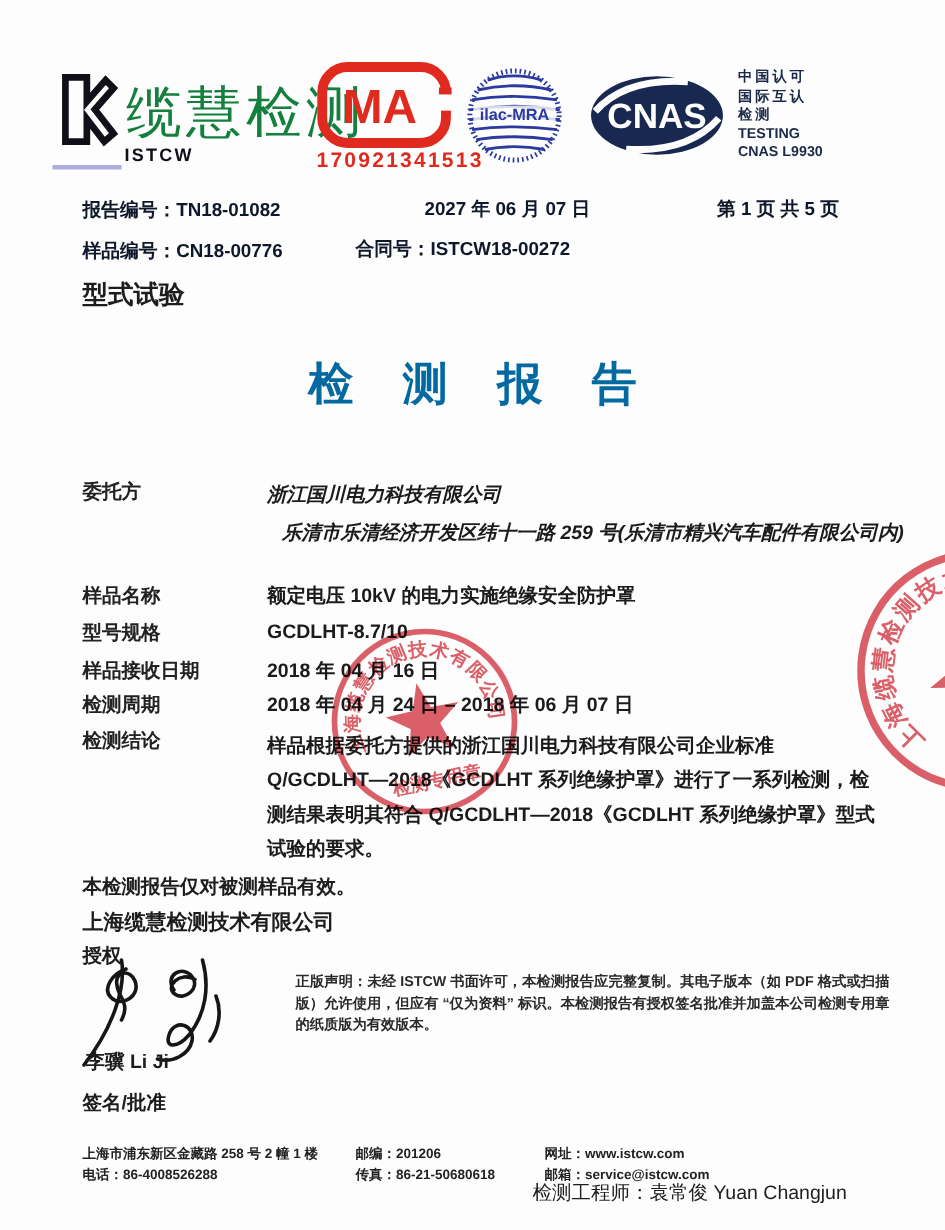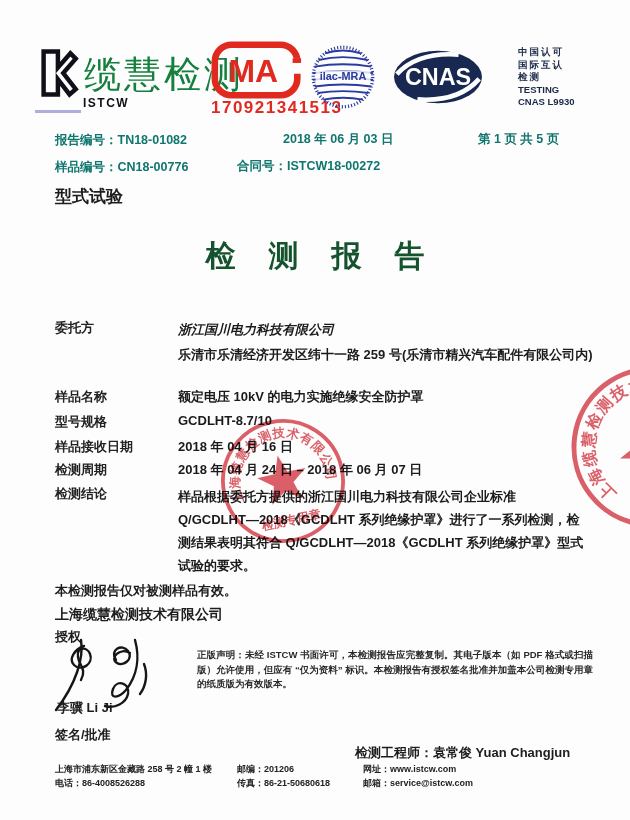--- a/index.html
+++ b/index.html
@@ -8,56 +8,56 @@
     font-family:"Liberation Sans","DejaVu Sans",sans-serif;color:#1d1d1d;
     -webkit-font-smoothing:antialiased;
   }
   .abs{position:absolute;white-space:nowrap;}
   
   .istcw-glyph{left:34px;top:48px;}
   .istcw-word{left:35px;top:96px;font-size:12px;font-weight:900;letter-spacing:1.5px;color:#101018;padding-left:48px;}
   .istcw-bar{left:35px;top:110px;width:46px;height:3px;background:#8a8ad0;opacity:.7;}
   .brand-cn{left:84px;top:50px;font-size:37px;font-weight:400;letter-spacing:3px;color:#15803d;}
   .cma-wrap{left:210px;top:40px;}
-  .cma-num{left:211px;top:98px;font-size:17px;font-weight:900;letter-spacing:1.5px;color:#e02a1f;}
+  .cma-num{left:211px;top:98px;font-size:14px;font-weight:900;letter-spacing:1.5px;color:#e02a1f;}
   .ilac-wrap{left:309px;top:43px;}
   .cnas-wrap{left:391px;top:48px;}
-  .cnas-lines{left:492px;top:46px;font-size:9.5px;font-weight:700;line-height:12.5px;color:#1b2848;margin-left:26px;}
+  .cnas-lines{left:492px;top:46px;font-size:9.5px;font-weight:700;line-height:12.5px;color:#1b2848;}
   .cnas-lines .cn{letter-spacing:2px;}
   
-  .meta{font-size:12.5px;font-weight:700;color:#0f766e;}
+  .meta{font-size:12.5px;font-weight:700;color:#0f172a;}
   .m-report{left:55px;top:132px;}
   .m-date{left:283px;top:131px;}
   .m-page{left:478px;top:131px;}
   .m-sample{left:55px;top:159px;}
   .m-contract{left:237px;top:158px;}
   .m-type{left:55px;top:185px;font-size:17px;font-weight:700;}
   
   .title{left:0;right:0;top:236px;text-align:center;font-size:30px;font-weight:900;
-         letter-spacing:33px;text-indent:33px;color:#14532d;}
+         letter-spacing:33px;text-indent:33px;color:#0369a1;}
   
   .lbl{font-size:13px;font-weight:600;color:#222;}
   .val{font-size:13px;font-weight:700;color:#1b1b1b;}
-  .r1l{left:55px;top:319px;text-align:center;} .r1v{left:178px;top:321px;font-style:italic;} .r1v2{left:178px;top:346px;}
+  .r1l{left:55px;top:319px;text-align:center;} .r1v{left:178px;top:321px;font-style:italic;} .r1v2{left:188px;top:346px;font-style:italic;}
   .r2l{left:55px;top:388px;} .r2v{left:178px;top:388px;}
   .r3l{left:55px;top:413px;} .r3v{left:178px;top:413px;}
   .r4l{left:55px;top:438px;} .r4v{left:178px;top:438px;}
   .r5l{left:55px;top:461px;} .r5v{left:178px;top:461px;}
   .r6l{left:55px;top:485px;}
   .r6v{left:178px;top:485px;width:408px;white-space:normal;line-height:23px;}
   
   .validity{left:55px;top:582px;font-size:13px;font-weight:700;}
   .company{left:55px;top:606px;font-size:14px;font-weight:800;}
   .authorize{left:55px;top:628px;font-size:13px;font-weight:600;}
   .signature{left:48px;top:634px;}
   .disclaimer{left:197px;top:648px;width:396px;white-space:normal;font-size:9.5px;
               font-weight:600;line-height:14.5px;color:#2a2a2a;text-align:justify;}
   .signer{left:57px;top:699px;font-size:13px;font-weight:800;}
   .signlabel{left:55px;top:726px;font-size:13px;font-weight:600;}
-  .engineer{left:355px;top:744px;font-size:13px;font-weight:700;}
+  .engineer{left:355px;top:786px;font-size:13px;font-weight:400;}
   
   .ft{font-size:9px;font-weight:700;color:#222;}
   .f-a1{left:55px;top:763px;} .f-a2{left:55px;top:777px;}
   .f-b1{left:237px;top:763px;} .f-b2{left:237px;top:777px;text-align:center;}
   .f-c1{left:363px;top:763px;} .f-c2{left:363px;top:777px;}
   
   .stamps{left:0;top:0;pointer-events:none;mix-blend-mode:multiply;}
 </style>
 </head>
 <body>
@@ -104,21 +104,21 @@
 
   <div class="abs cnas-lines">
     <div class="cn">中国认可</div>
     <div class="cn">国际互认</div>
     <div class="cn">检测</div>
     <div>TESTING</div>
     <div>CNAS L9930</div>
   </div>
 
   <div class="abs meta m-report"><span>报告编号：</span><span>TN18-01082</span></div>
-  <div class="abs meta m-date">2018 年 06 月 03 日</div>
+  <div class="abs meta m-date">2027 年 06 月 07 日</div>
   <div class="abs meta m-page">第 1 页 共 5 页</div>
   <div class="abs meta m-sample"><span>样品编号：</span><span>CN18-00776</span></div>
   <div class="abs meta m-contract"><span>合同号：</span><span>ISTCW18-00272</span></div>
   <div class="abs m-type">型式试验</div>
 
   <div class="abs title">检测报告</div>
 
   <div class="abs lbl r1l">委托方</div>
   <div class="abs val r1v">浙江国川电力科技有限公司</div>
   <div class="abs val r1v2">乐清市乐清经济开发区纬十一路 259 号(乐清市精兴汽车配件有限公司内)</div>

